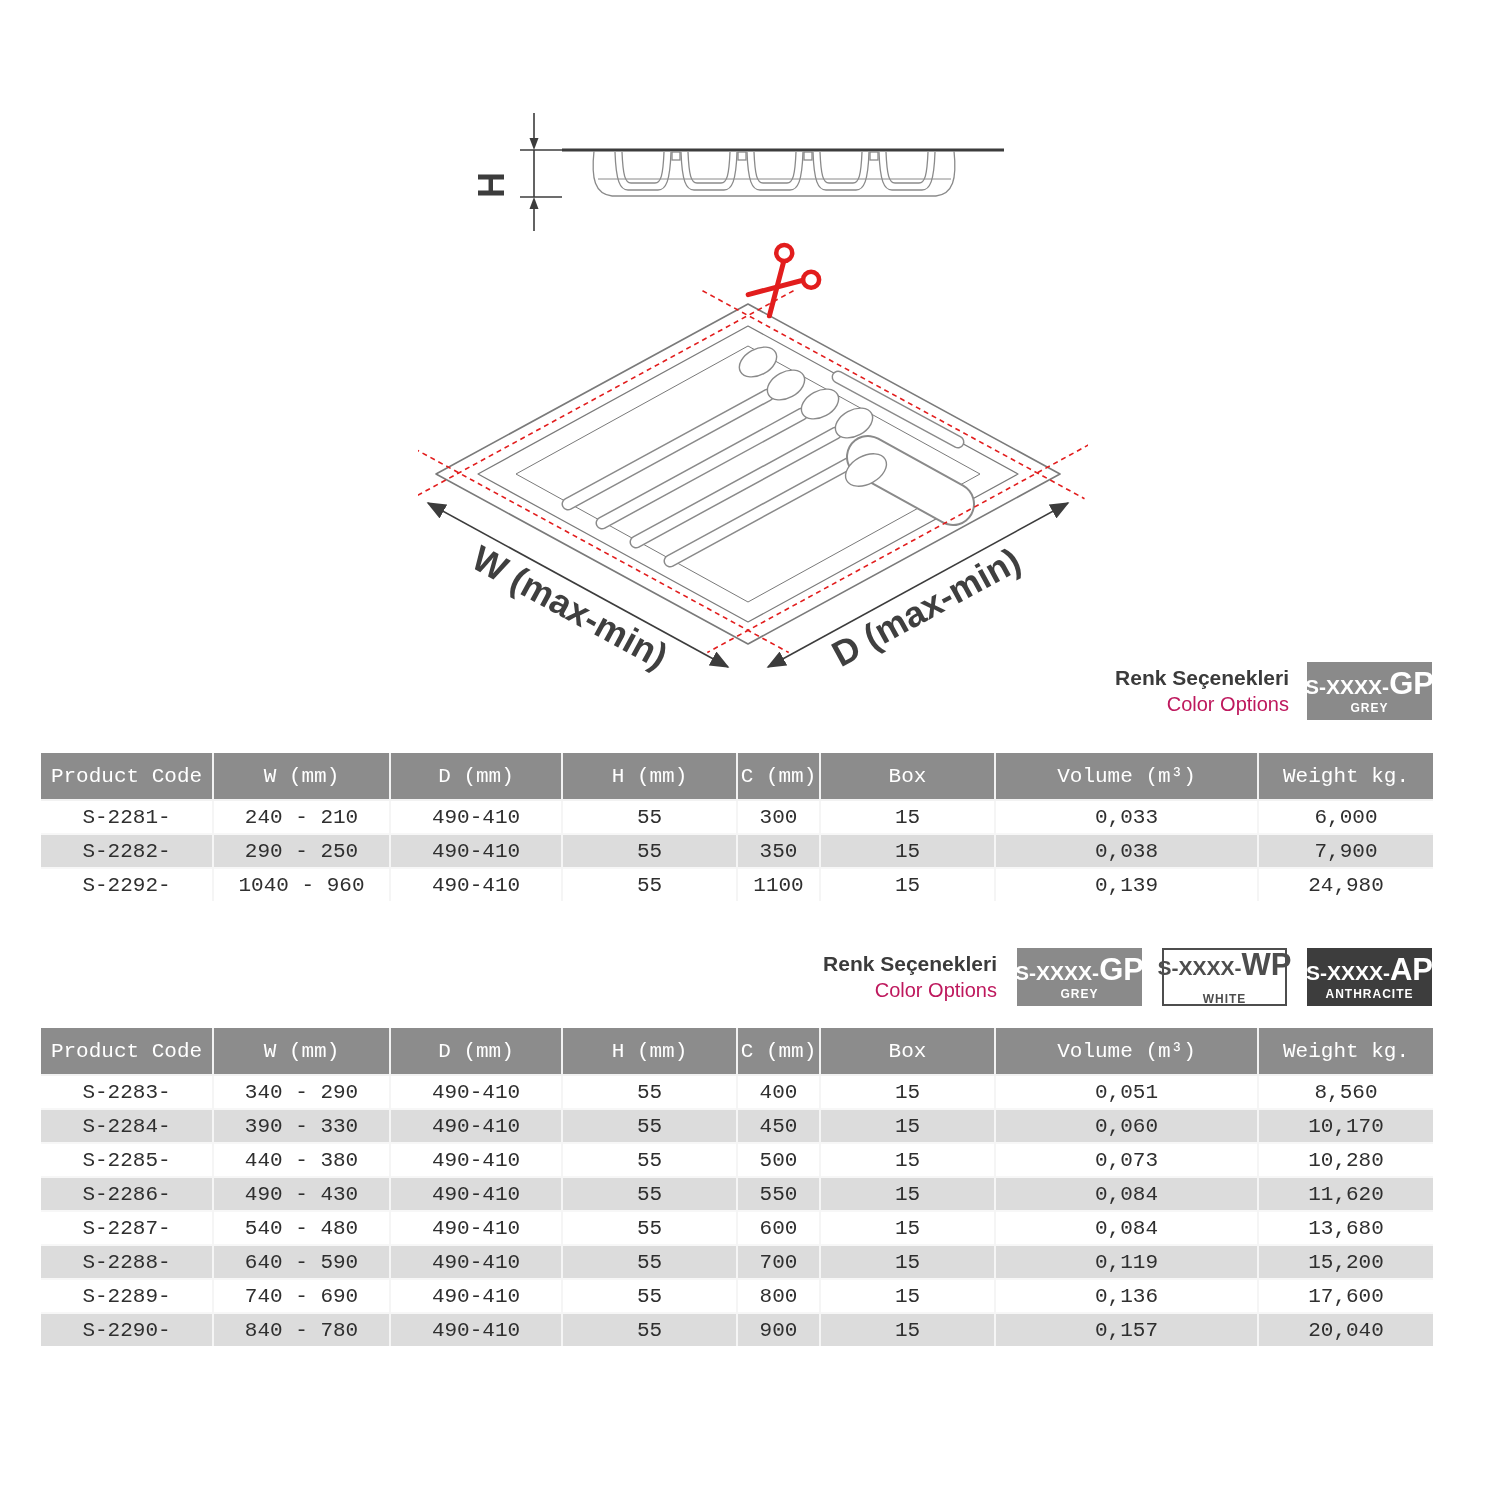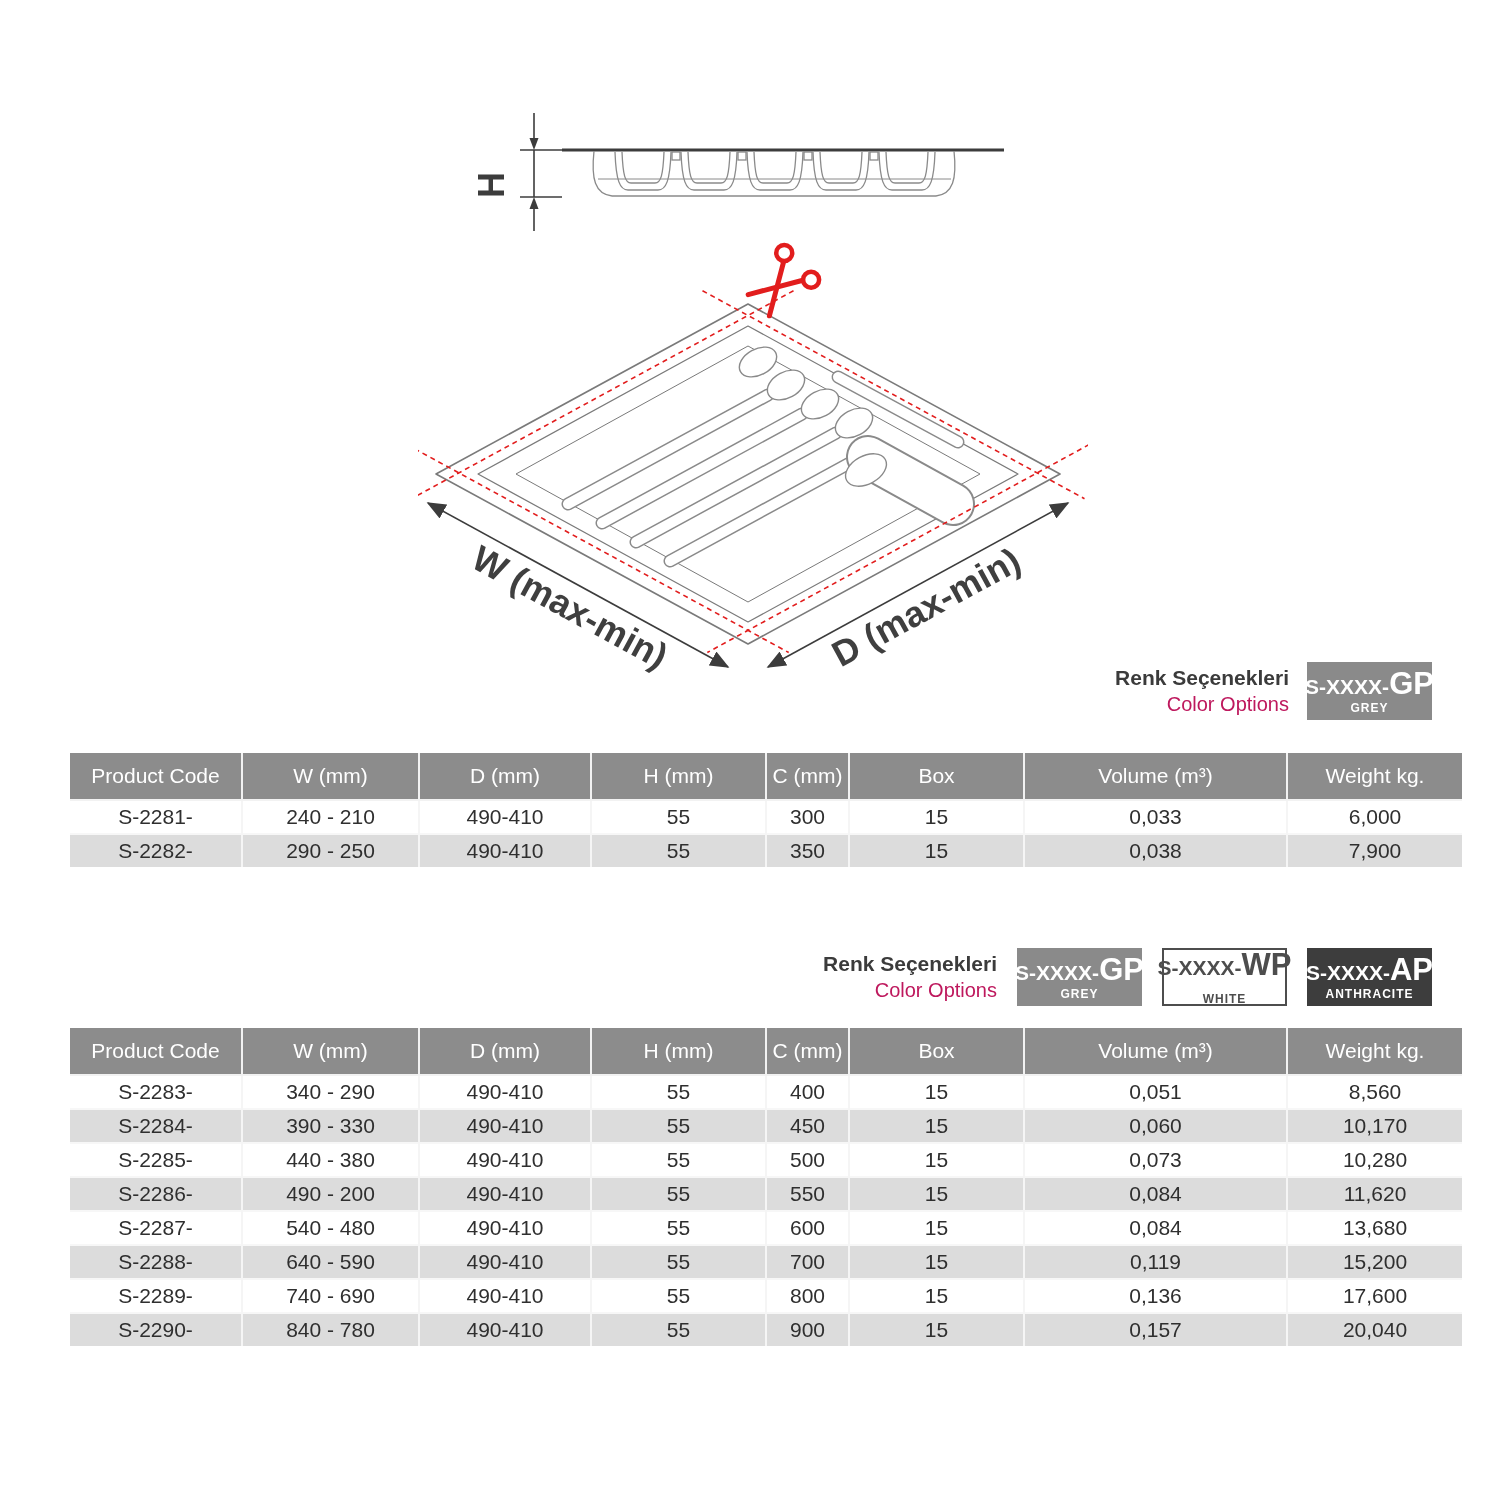--- a/index.html
+++ b/index.html
@@ -21,21 +21,21 @@
   .badge{width:125px;height:58px;display:flex;flex-direction:column;align-items:center;justify-content:center;line-height:1;box-sizing:border-box;}
   .badge .code{font-weight:bold;white-space:nowrap;}
   .badge .code .prefix{font-size:21px;}
   .badge .code .suffix{font-size:31px;}
   .badge .cname{font-size:12px;font-weight:bold;letter-spacing:1px;margin-top:3px;}
   .badge-grey{background:#8a8a8a;color:#ffffff;}
   .badge-white{background:#ffffff;color:#4d4d4d;border:2px solid #4d4d4d;gap:10px;}
   .badge-anthracite{background:#3d3d3d;color:#ffffff;}
 
   
-  .spec-table{position:absolute;left:70px;width:1392px;border-collapse:collapse;table-layout:fixed;}
+  .spec-table{position:absolute;left:41px;width:1392px;border-collapse:collapse;table-layout:fixed;font-family:Liberation Mono, monospace;}
   .spec-table th{
     background:#8c8c8c;color:#ffffff;font-weight:400;font-size:21px;height:46px;
     border-left:2px solid #f2f2f2;border-bottom:2px solid #f2f2f2;text-align:center;padding:0;
   }
   .spec-table th:first-child{border-left:none;}
   .spec-table td{
     font-size:21px;color:#2f2f2f;text-align:center;height:32px;padding:0;
     border-left:2px solid #f5f5f5;border-top:2px solid #f7f7f7;
   }
   .spec-table td:first-child{border-left:none;}
@@ -189,20 +189,30 @@
         <tr>
           <td>S-2282-</td>
           <td>290 - 250</td>
           <td>490-410</td>
           <td>55</td>
           <td>350</td>
           <td>15</td>
           <td>0,038</td>
           <td>7,900</td>
         </tr>
+        <tr>
+          <td>S-2292-</td>
+          <td>1040 - 960</td>
+          <td>490-410</td>
+          <td>55</td>
+          <td>1100</td>
+          <td>15</td>
+          <td>0,139</td>
+          <td>24,980</td>
+        </tr>
       </tbody>
   </table>
 
   <div class="opts opts2">
     <div class="opts-title">
       <div class="t1">Renk Seçenekleri</div>
       <div class="t2">Color Options</div>
     </div>
     <div class="badge badge-grey">
       <div class="code">
@@ -273,21 +283,21 @@
           <td>440 - 380</td>
           <td>490-410</td>
           <td>55</td>
           <td>500</td>
           <td>15</td>
           <td>0,073</td>
           <td>10,280</td>
         </tr>
         <tr>
           <td>S-2286-</td>
-          <td>490 - 200</td>
+          <td>490 - 430</td>
           <td>490-410</td>
           <td>55</td>
           <td>550</td>
           <td>15</td>
           <td>0,084</td>
           <td>11,620</td>
         </tr>
         <tr>
           <td>S-2287-</td>
           <td>540 - 480</td>

